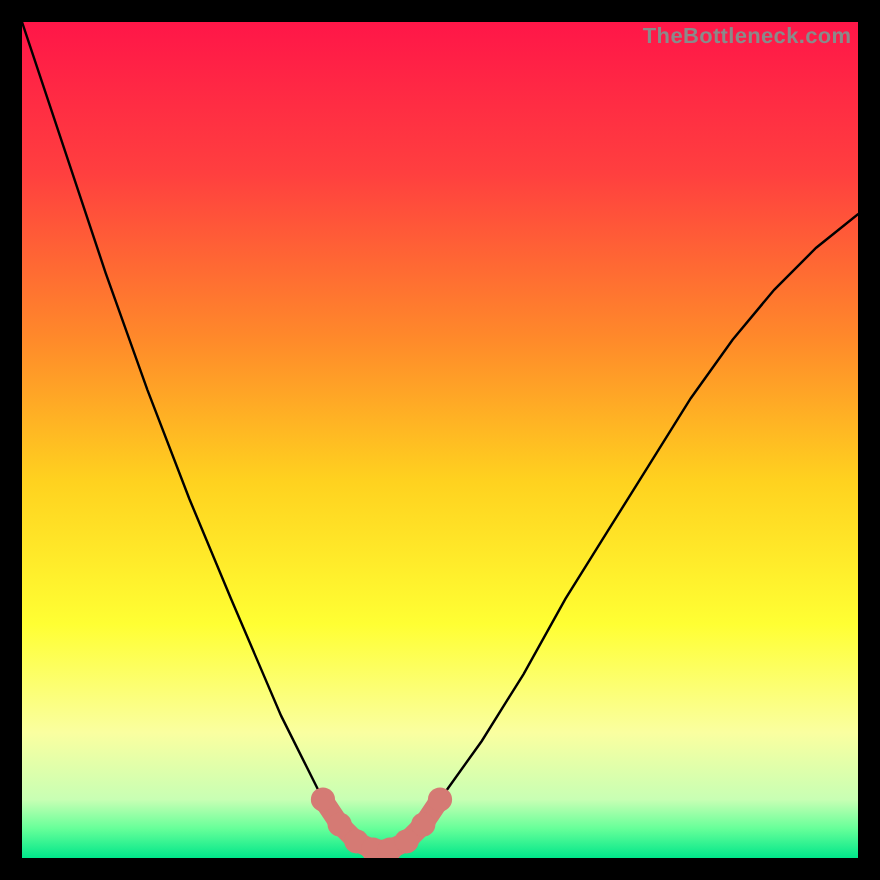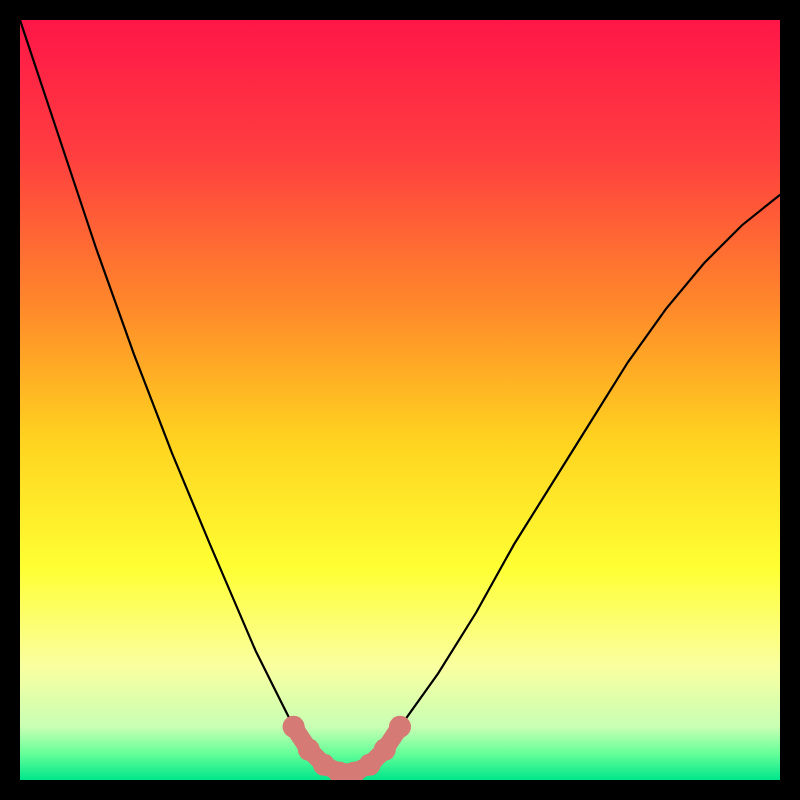--- a/index.html
+++ b/index.html
@@ -65,13 +65,14 @@
         <circle cx="273.6" cy="706.8" r="11" fill="#d57a74"></circle>
         <circle cx="288.8" cy="729.6" r="11" fill="#d57a74"></circle>
         <circle cx="304.0" cy="744.8" r="11" fill="#d57a74"></circle>
         <circle cx="319.2" cy="752.4" r="11" fill="#d57a74"></circle>
         <circle cx="334.4" cy="752.4" r="11" fill="#d57a74"></circle>
         <circle cx="349.6" cy="744.8" r="11" fill="#d57a74"></circle>
         <circle cx="364.8" cy="729.6" r="11" fill="#d57a74"></circle>
         <circle cx="380.0" cy="706.8" r="11" fill="#d57a74"></circle>
       </g>
   </svg>
+  <div class="watermark">TheBottleneck.com</div>
 </div>
 
 </body></html>

